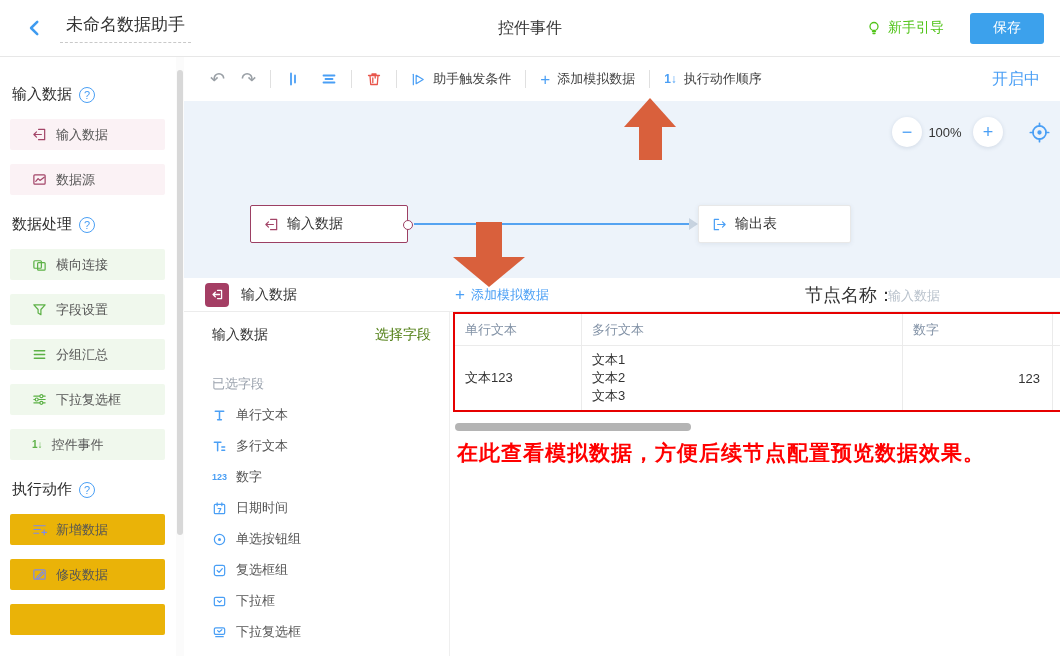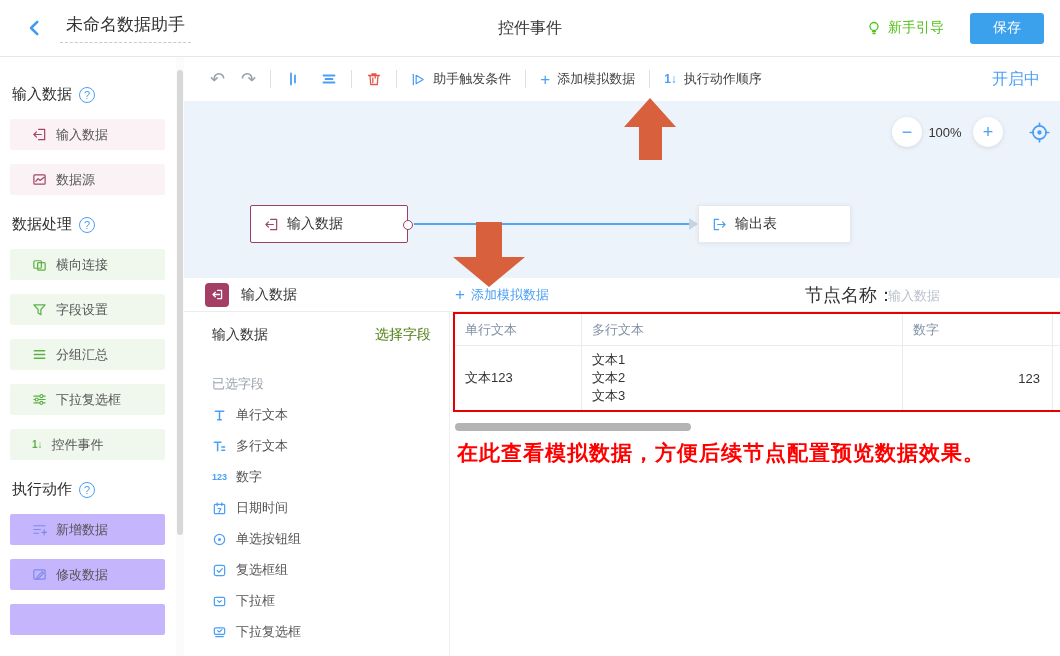--- a/index.html
+++ b/index.html
@@ -23,21 +23,21 @@
   .sidebar{position:absolute;left:0;top:57px;bottom:0;width:184px;background:#fff;
            box-sizing:border-box;padding:28px 0 0 10px;overflow:hidden;}
   .side-group-header{display:flex;align-items:center;gap:7px;font-size:15px;color:#2f2f2f;margin:20px 0 15px 2px;}
   .side-group-header:first-child{margin-top:0;}
   .help-badge{width:16px;height:16px;border-radius:50%;border:1px solid #4a9ff5;color:#4a9ff5;
               font-size:11px;display:flex;align-items:center;justify-content:center;box-sizing:border-box;}
   .side-item{width:155px;height:31px;border-radius:2px;display:flex;align-items:center;gap:9px;
              padding-left:22px;box-sizing:border-box;font-size:13px;color:#555;margin-bottom:14px;cursor:pointer;}
   .theme-pink{background:#FBF2F5;} .theme-pink .itic{color:#A34568;}
   .theme-green{background:#F0F8ED;} .theme-green .itic{color:#5CB146;}
-  .theme-purple{background:#c4b5fd;} .theme-purple .itic{color:#7D8AEA;}
+  .theme-purple{background:#eab308;} .theme-purple .itic{color:#7D8AEA;}
   .glyph-ic{font-size:10px;font-weight:bold;letter-spacing:0;}
   .v-track{position:absolute;left:176px;top:57px;bottom:0;width:8px;background:#fbfbfb;}
   .v-thumb{position:absolute;left:177px;top:70px;width:6px;height:465px;background:#d8d8d8;border-radius:3px;}
 
   
   .main{position:absolute;left:184px;top:57px;right:0;bottom:0;}
 
   .toolbar{display:flex;align-items:center;height:44px;background:#fff;padding-left:26px;font-size:13px;color:#444;}
   .tb-sep{width:1px;height:18px;background:#e0e0e0;margin:0 14px;}
   .tb-btn{display:flex;align-items:center;gap:7px;cursor:pointer;}

